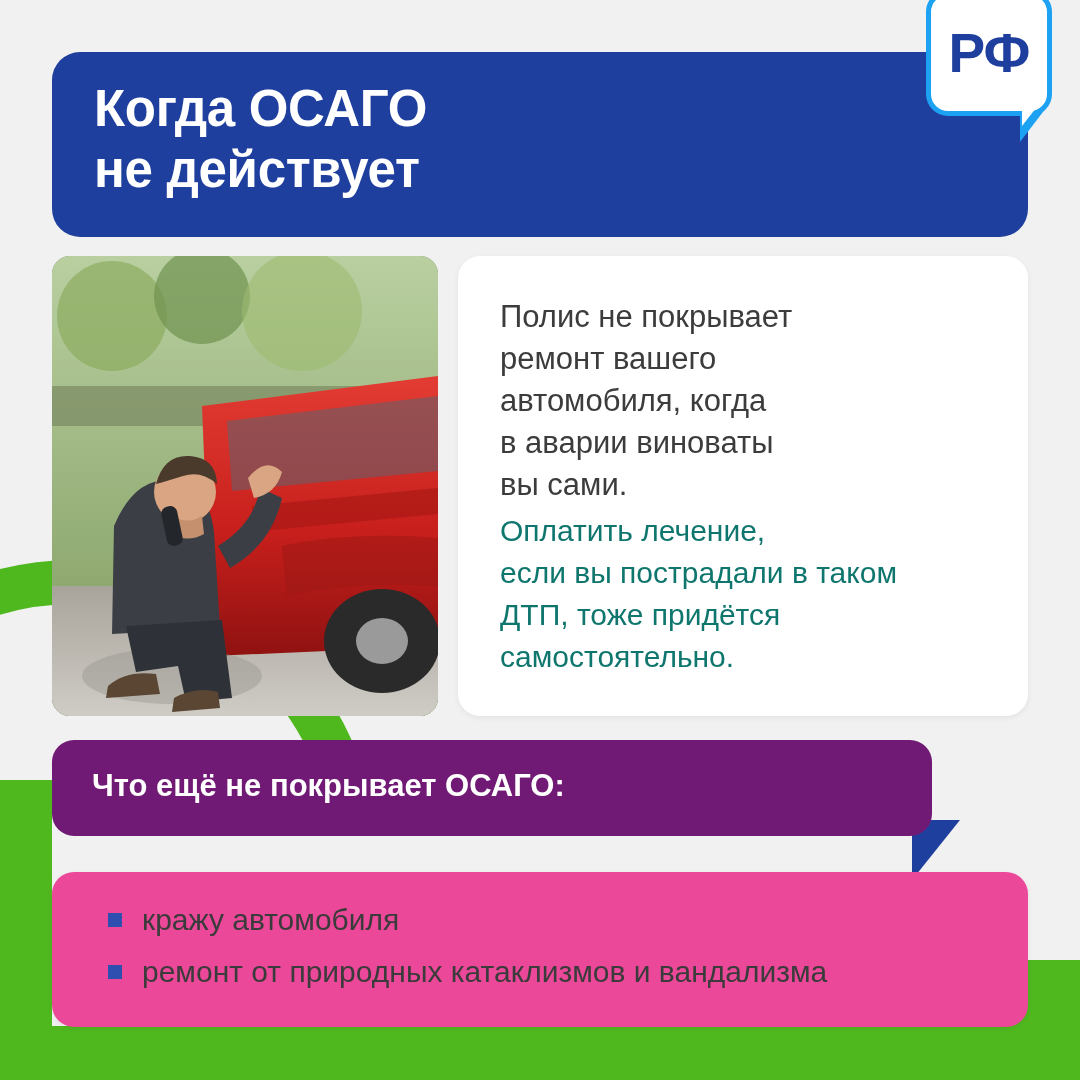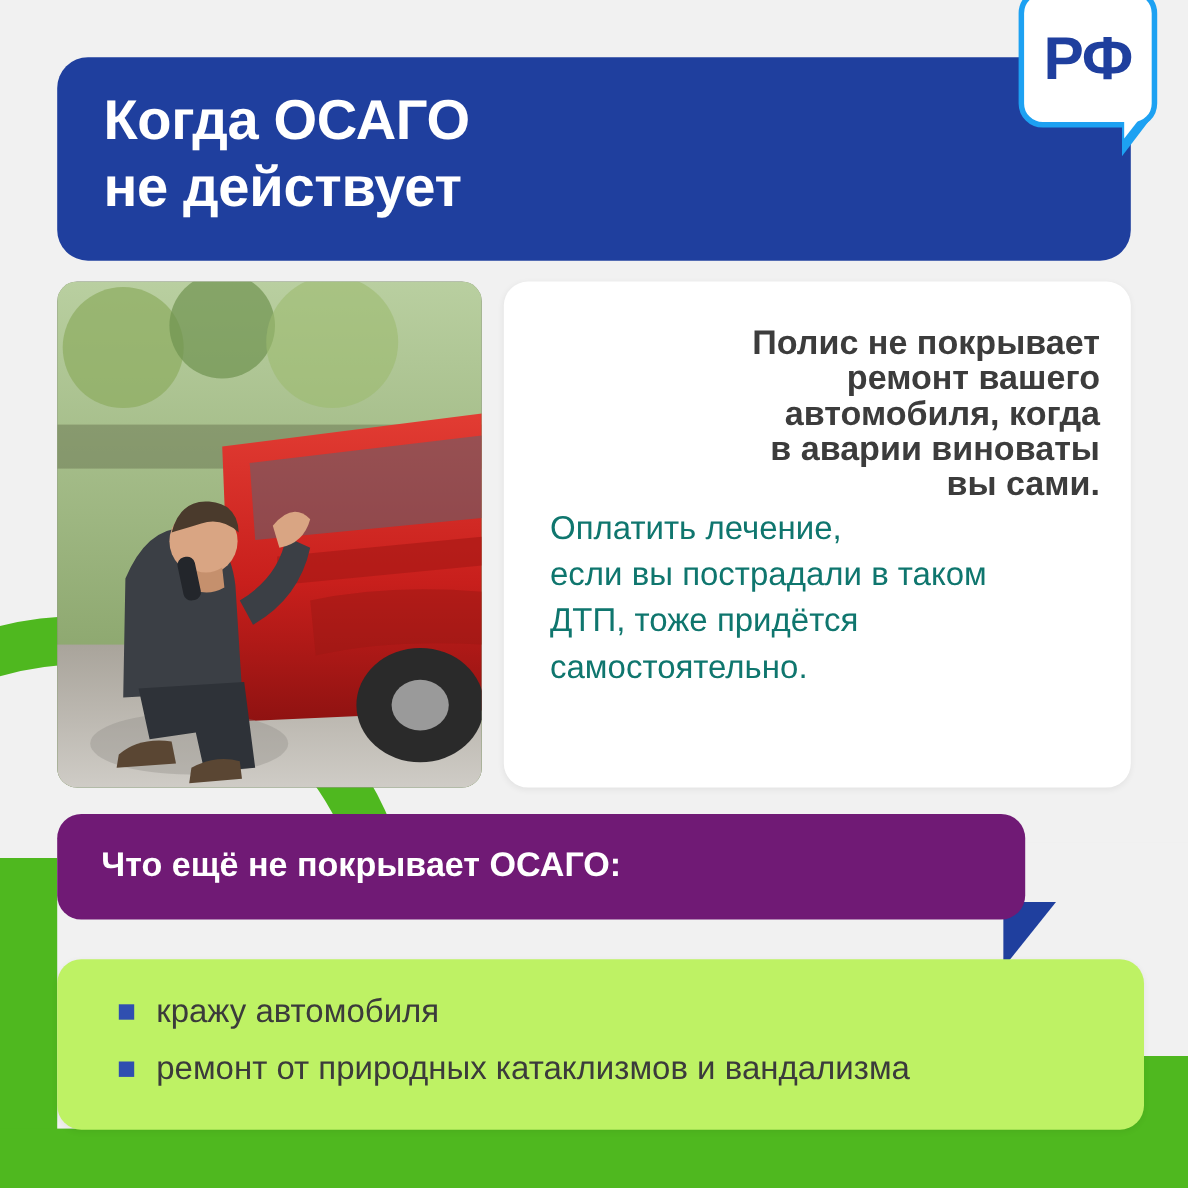--- a/index.html
+++ b/index.html
@@ -171,25 +171,24 @@
   }
   .text-card-inner {
     position: absolute;
     left: 42px;
     top: 40px;
     width: 500px;
   }
   .card-strong {
     color: #3c3c3c;
     font-size: 31px;
-    line-height: 32px;
-    font-weight: bold;
+    line-height: 42px;
+    font-weight: normal;
     white-space: pre-line;
     margin: 0 0 4px 0;
-    text-align: right;
   }
   .card-regular {
     color: #0f766e;
     font-size: 30px;
     line-height: 42px;
     white-space: pre-line;
     margin: 0;
   }
 
   
@@ -224,25 +223,24 @@
     border-bottom-left-radius: 6px;
   }
 
   
   .list-card {
     position: absolute;
     left: 52px;
     top: 872px;
     width: 976px;
     height: 155px;
-    background: #bef264;
+    background: #ec4899;
     border-radius: 22px;
     z-index: 3;
     box-shadow: 0 2px 6px rgba(0,0,0,0.06);
-    padding-left: 12px;
   }
   .list {
     position: absolute;
     left: 56px;
     top: 28px;
     width: 880px;
   }
   .list-item {
     display: flex;
     align-items: flex-start;

